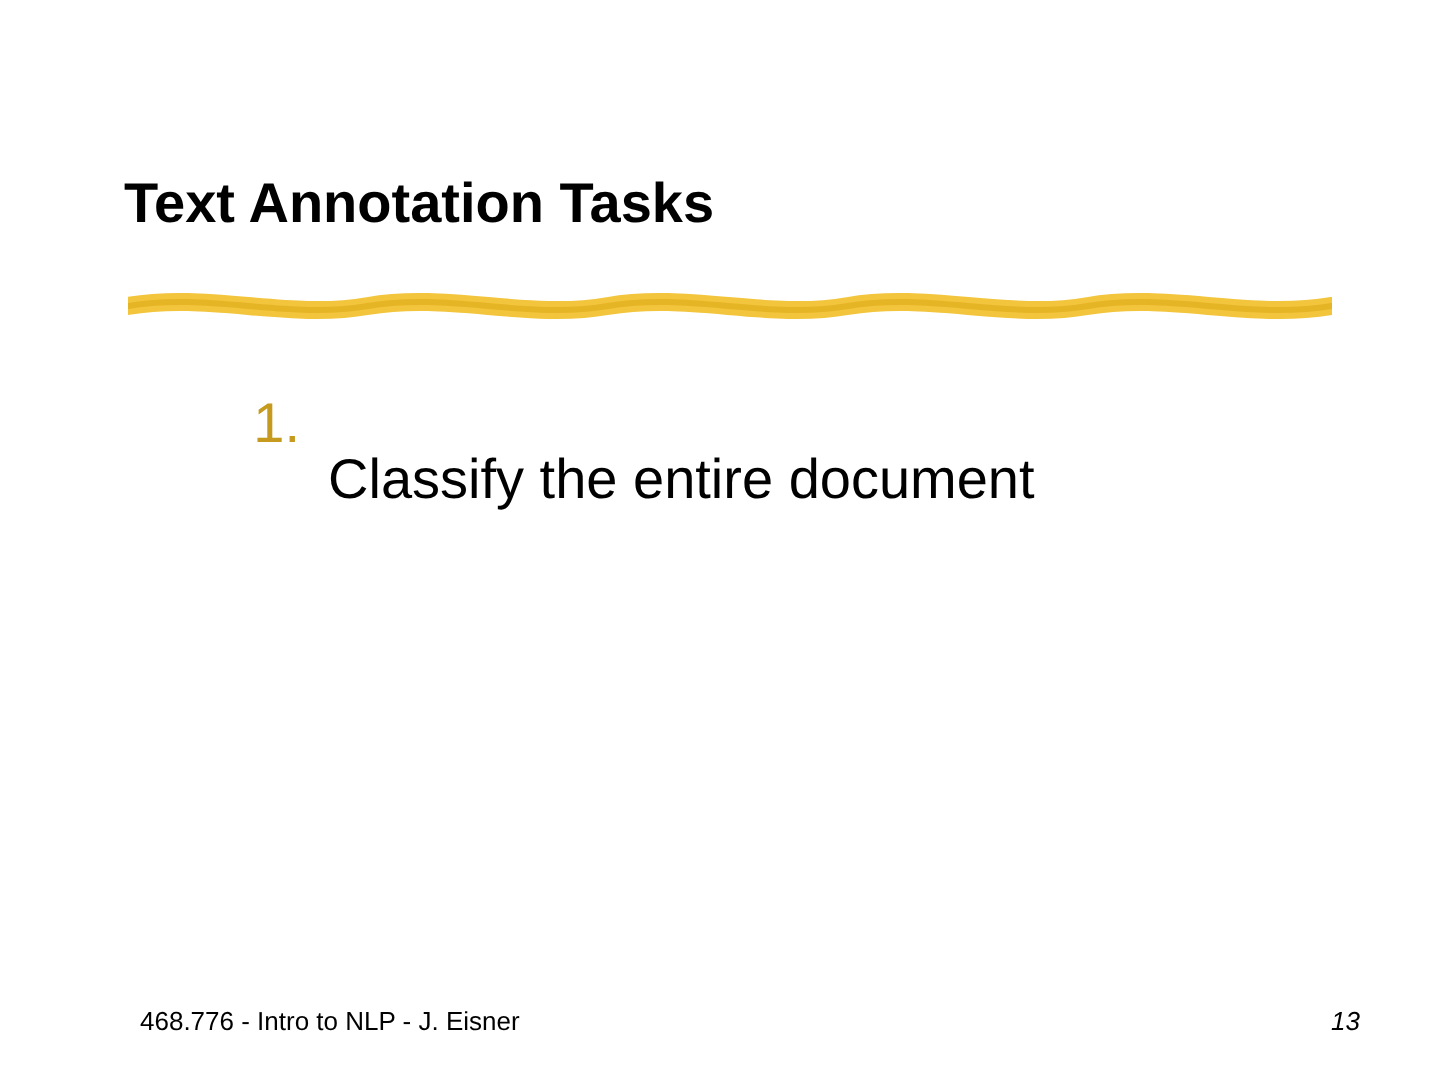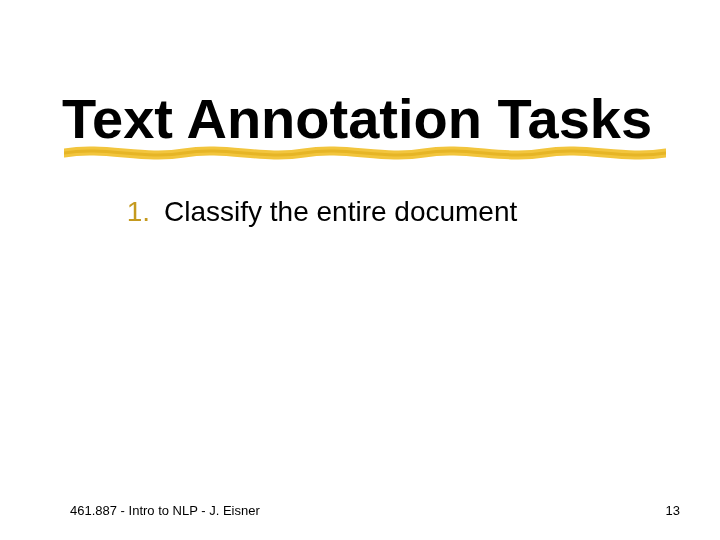--- a/index.html
+++ b/index.html
@@ -13,21 +13,21 @@
       width: 720px;
       height: 540px;
       position: relative;
     }
     .title {
       position: absolute;
       top: 86px;
       left: 62px;
       font-family: "Arial Black", Arial, sans-serif;
       font-weight: 900;
-      font-size: 56px;
+      font-size: 28px;
       color: #000000;
       letter-spacing: 0px;
     }
     .underline-wrap {
       position: absolute;
       top: 142px;
       left: 64px;
       width: 602px;
       height: 22px;
     }
@@ -49,36 +49,38 @@
       color: #c59a1f;
       min-width: 30px;
       text-align: right;
       line-height: 1.25;
     }
     .list-text {
       font-family: Verdana, Arial, sans-serif;
       font-size: 28px;
       color: #000000;
       line-height: 1.25;
+      margin-top: 28px;
     }
     .footer-left {
       position: absolute;
       bottom: 22px;
       left: 70px;
       font-family: Arial, Helvetica, sans-serif;
       font-size: 13px;
       color: #000000;
     }
     .footer-right {
       position: absolute;
       bottom: 22px;
       right: 40px;
       font-family: Arial, Helvetica, sans-serif;
       font-size: 13px;
       color: #000000;
+      font-style: italic;
     }
   </style>
 </head>
 <body>
 
 <div class="slide">
 
   <div class="title">Text Annotation Tasks</div>
 
   <div class="underline-wrap">
@@ -90,16 +92,16 @@
 
   <div class="list">
     <div class="list-item">
       <div class="list-num">1.</div>
       <div class="list-text">
         <span>Classify the entire document</span><br>
       </div>
     </div>
   </div>
 
-  <div class="footer-left">461.887 - Intro to NLP - J. Eisner</div>
+  <div class="footer-left">468.776 - Intro to NLP - J. Eisner</div>
   <div class="footer-right">13</div>
 
 </div>
 
 </body></html>

